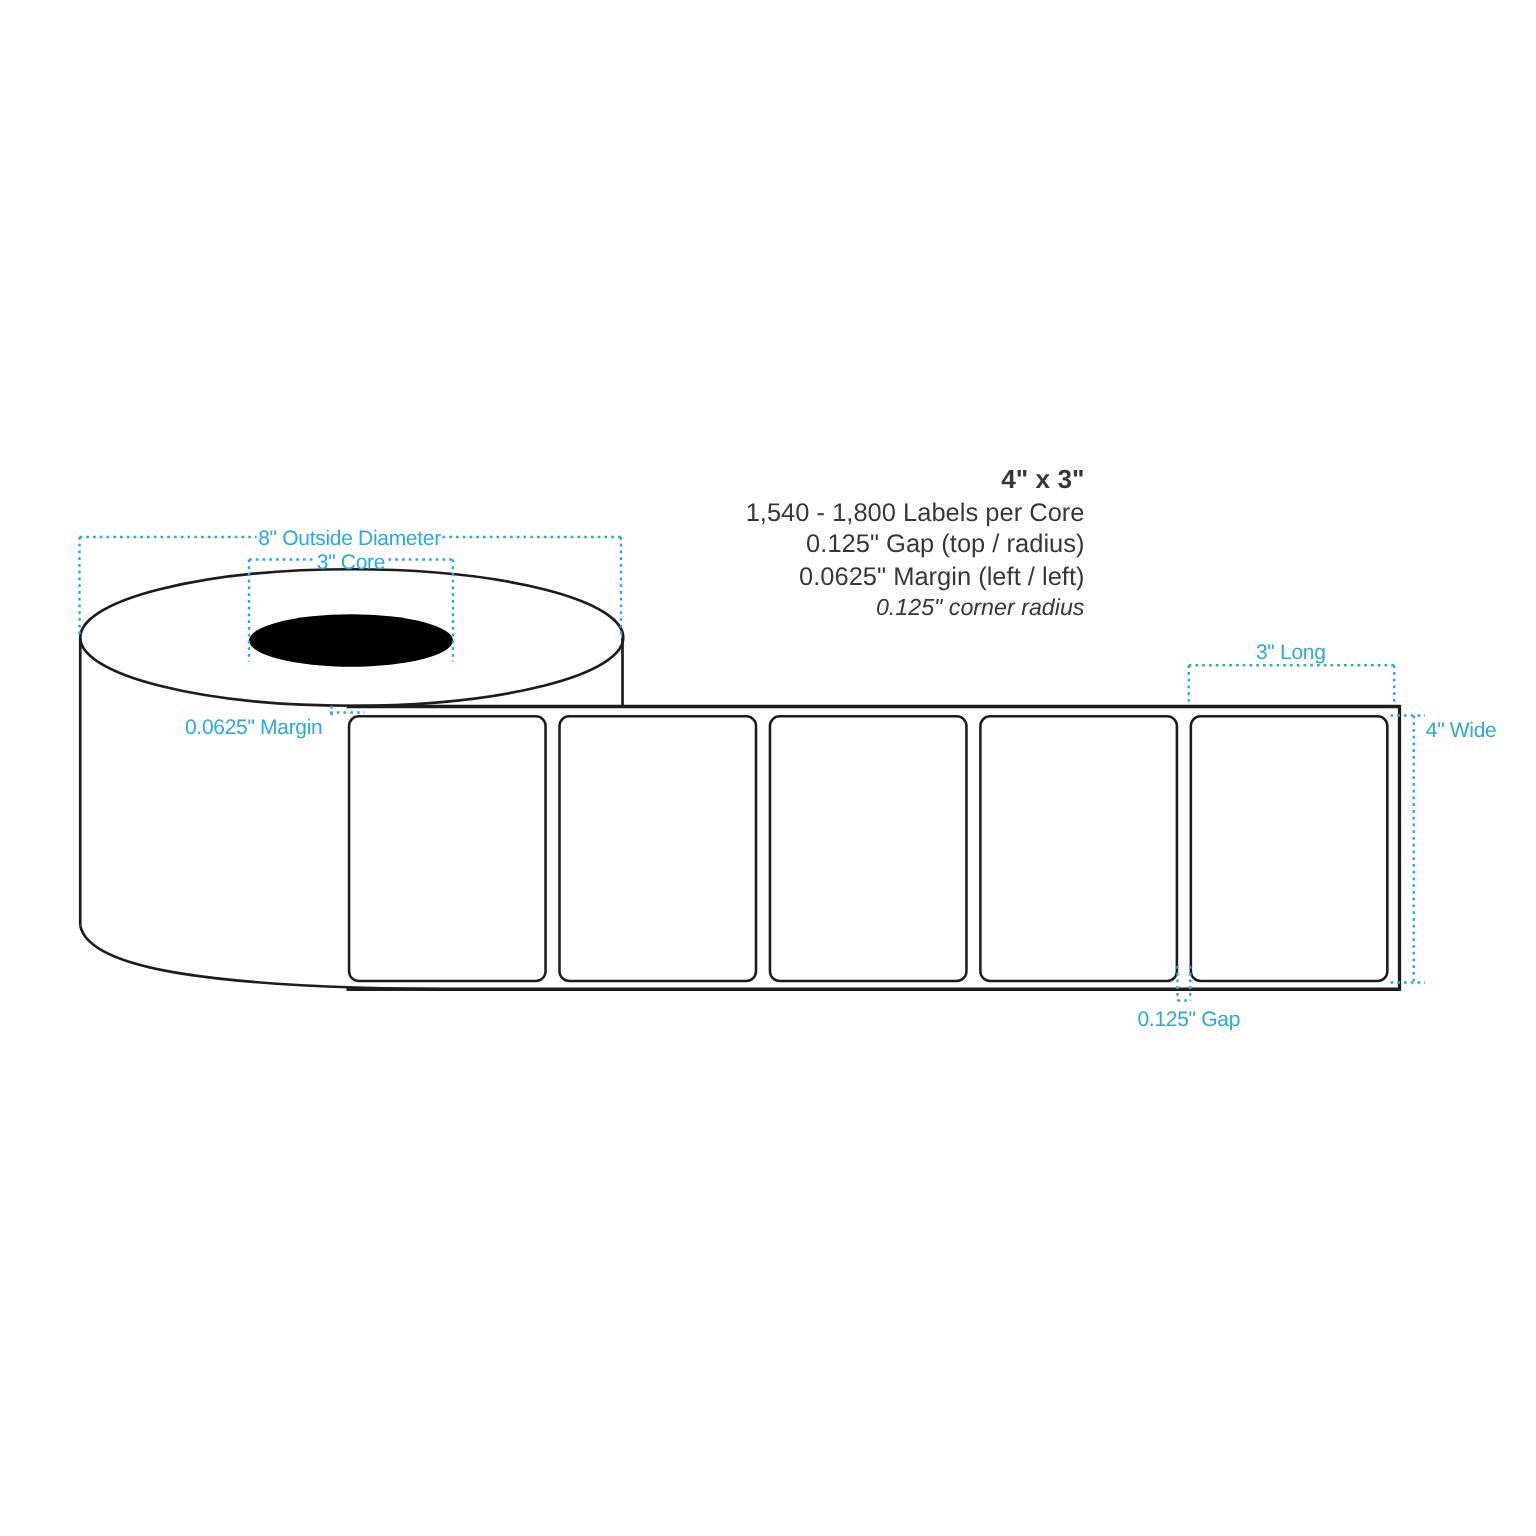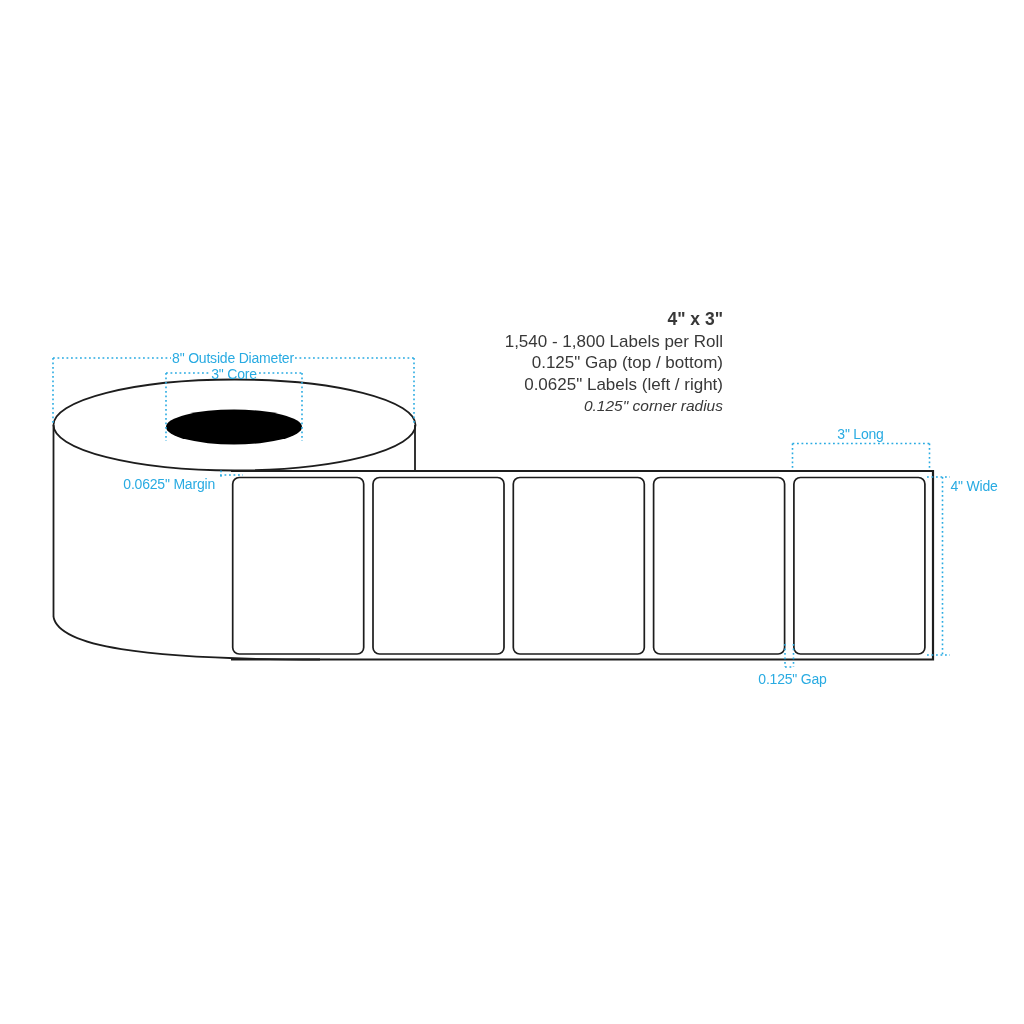--- a/index.html
+++ b/index.html
@@ -91,23 +91,23 @@
       <line class="dim" x1="927" y1="655" x2="950" y2="655"></line>
 
       <line class="dim" x1="785" y1="644" x2="785" y2="667"></line>
       <line class="dim" x1="793.5" y1="644" x2="793.5" y2="667"></line>
       <line class="dim" x1="785" y1="667" x2="793.5" y2="667"></line>
     </g>
   </svg>
 
   <div id="spec-block">
     <div class="title">4" x 3"</div>
-    <div><span class="b">1,540 - 1,800</span><span> Labels per Roll</span></div>
-    <div><span class="b">0.125"</span><span> Gap (top / bottom)</span></div>
-    <div><span class="b">0.0625"</span><span> Labels (left / right)</span></div>
+    <div><span class="b">1,540 - 1,800</span><span> Labels per Core</span></div>
+    <div><span class="b">0.125"</span><span> Gap (top / radius)</span></div>
+    <div><span class="b">0.0625"</span><span> Margin (left / left)</span></div>
     <div class="note">0.125" corner radius</div>
   </div>
 
   <div class="blue-label center" style="left:233px;top:349.5px;">8" Outside Diameter</div>
   <div class="blue-label center" style="left:234px;top:365.5px;">3" Core</div>
   <div class="blue-label" style="right:809px;top:475.5px;">0.0625" Margin</div>
   <div class="blue-label center" style="left:860.5px;top:425.5px;">3" Long</div>
   <div class="blue-label" style="left:950.5px;top:478px;">4" Wide</div>
   <div class="blue-label center" style="left:792.5px;top:670.5px;">0.125" Gap</div>
 </div>

